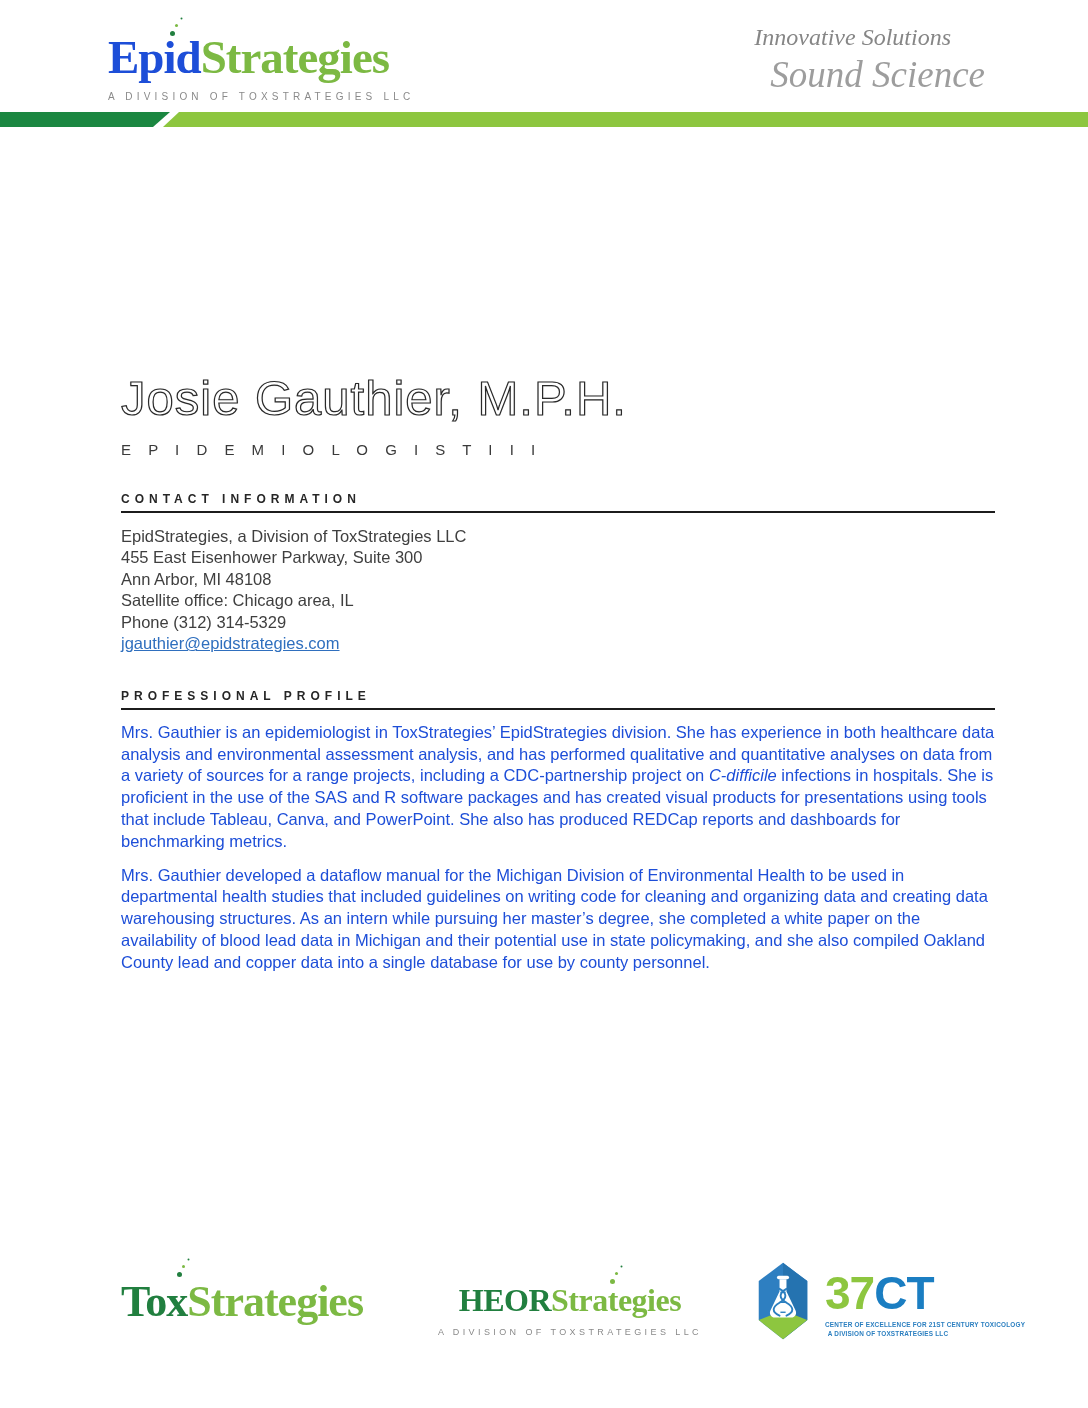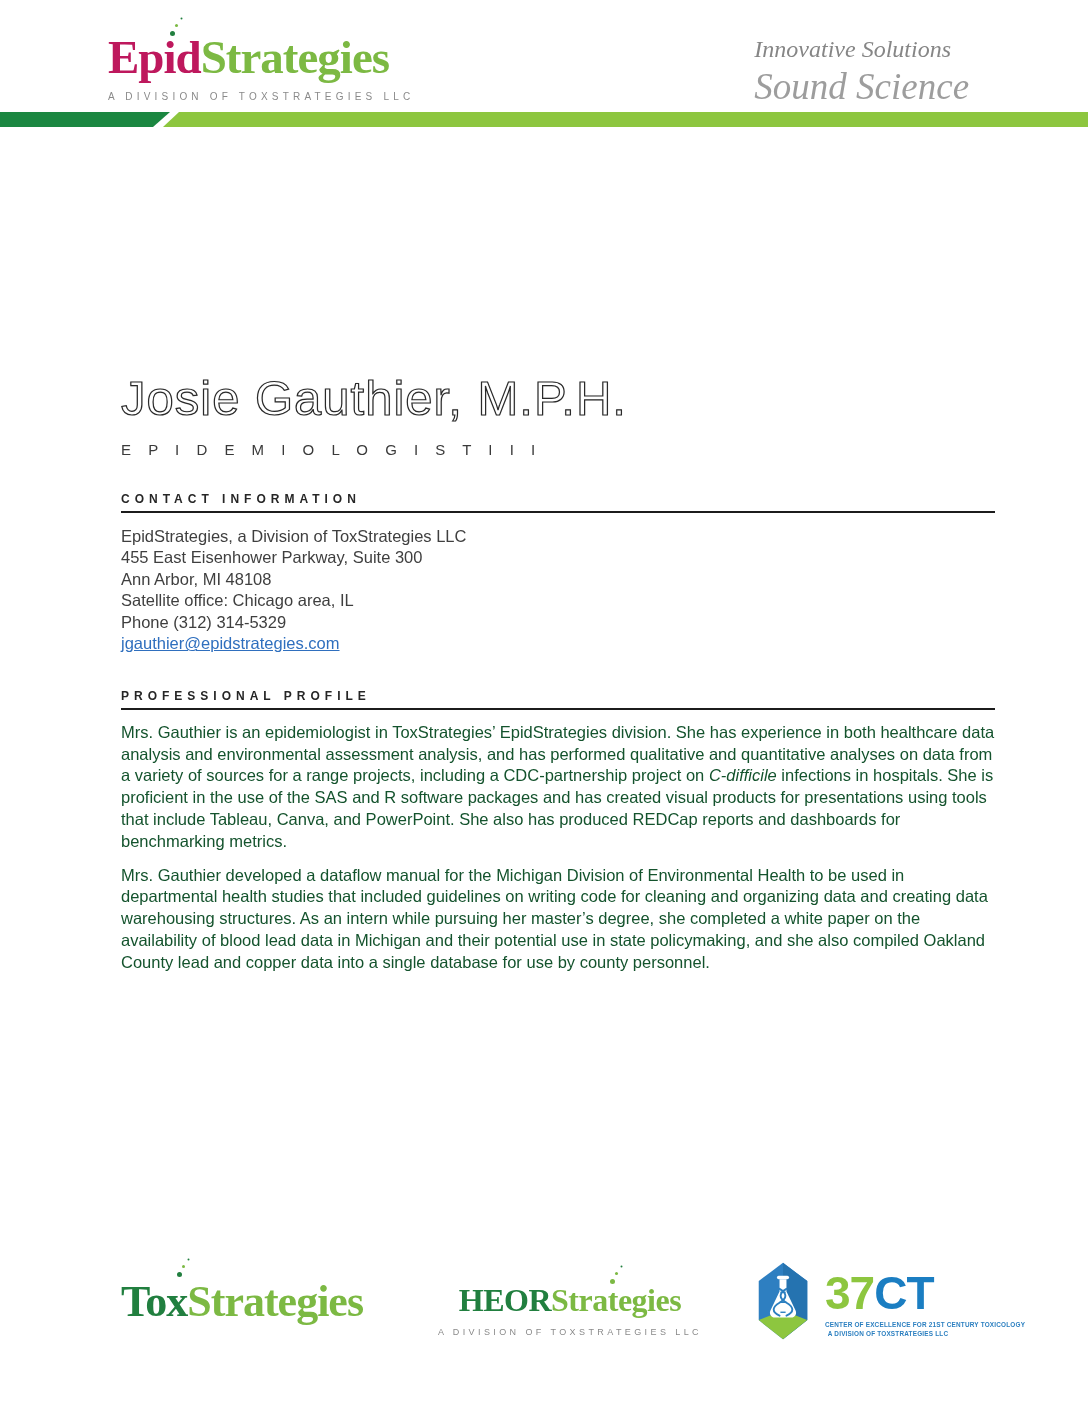--- a/index.html
+++ b/index.html
@@ -4,28 +4,28 @@
 <style>
   html,body { margin:0; padding:0; background:#ffffff; }
   .page {
     position:relative; width:1088px; height:1408px; background:#ffffff;
     font-family:"Liberation Sans", sans-serif; overflow:hidden;
   }
 
   
   .brand { position:absolute; left:108px; top:34px; }
   .brand-main { font-family:"Liberation Serif", serif; font-weight:bold; font-size:47px; letter-spacing:-1px; line-height:1; position:relative; }
-  .brand-part1 { color:#be185d; }
+  .brand-part1 { color:#1d4ed8; }
   .brand-part2 { color:#7cb943; }
   .bubbles { position:absolute; width:5px; height:5px; border-radius:50%; background:#7cb943;
              box-shadow:4px -8px 0 -1px #7cb943, 9px -15px 0 -1.5px #217f3f; }
   .brand .bubbles { left:62px; top:-3px; background:#217f3f; }
   .brand-sub { margin-top:10px; font-size:10px; letter-spacing:4.2px; color:#8a8a8a; }
 
-  .tagline { position:absolute; right:103px; top:36px; 
+  .tagline { position:absolute; right:103px; top:24px; text-align:right;
              font-family:"Liberation Serif", serif; font-style:italic; color:#8c8c8c; }
   .tagline-1 { font-size:24px; padding-right:34px; color:#868686; }
   .tagline-2 { font-size:37px; margin-top:2px; color:#9d9d9d; }
 
   .band { position:absolute; left:0; top:112px; width:1088px; height:15px; }
   .band-dark  { position:absolute; left:0; top:0; width:172px; height:15px;
                 clip-path:polygon(0 0, 170px 0, 153px 15px, 0 15px); }
   .band-light { position:absolute; left:160px; top:0; right:0; height:15px;
                 clip-path:polygon(19px 0, 100% 0, 100% 15px, 3px 15px); }
 
@@ -36,21 +36,21 @@
     color:#ffffff; -webkit-text-stroke:1.2px #2a2a2a; text-shadow:0 0 1px #444;
   }
   .person-role { margin-top:15px; font-size:15px; letter-spacing:6.5px; color:#3a3a3a; }
 
   .section-heading { margin-top:34px; font-size:12px; font-weight:bold; letter-spacing:5px; color:#262626; }
   .section-rule { margin-top:5px; border:0; border-top:2px solid #1c1c1c; width:100%; }
 
   .contact-block { margin-top:13px; font-size:16.5px; color:#3f3f3f; line-height:21.5px; }
   .email-link { color:#2f6fbe; text-decoration:underline; cursor:pointer; }
 
-  .profile-par { margin:12px 0 0 0; font-size:16.5px; color:#14532d; line-height:21.8px; }
+  .profile-par { margin:12px 0 0 0; font-size:16.5px; color:#1d4ed8; line-height:21.8px; }
   .italic-term { font-style:italic; }
 
   
   .footer-tox { position:absolute; left:121px; top:1276px; font-family:"Liberation Serif", serif; font-weight:bold; font-size:44px; letter-spacing:-1px; }
   .footer-tox .bubbles { left:56px; top:-4px; background:#217f3f; }
   .tox-part1 { color:#217f3f;margin-top:16px; } .tox-part2 { color:#7cb943; }
 
   .footer-heor { position:absolute; left:438px; top:1282px; text-align:center; }
   .footer-heor-main { font-family:"Liberation Serif", serif; font-weight:bold; font-size:32px; letter-spacing:-0.5px; position:relative; }
   .footer-heor .bubbles { left:172px; top:-3px; }

